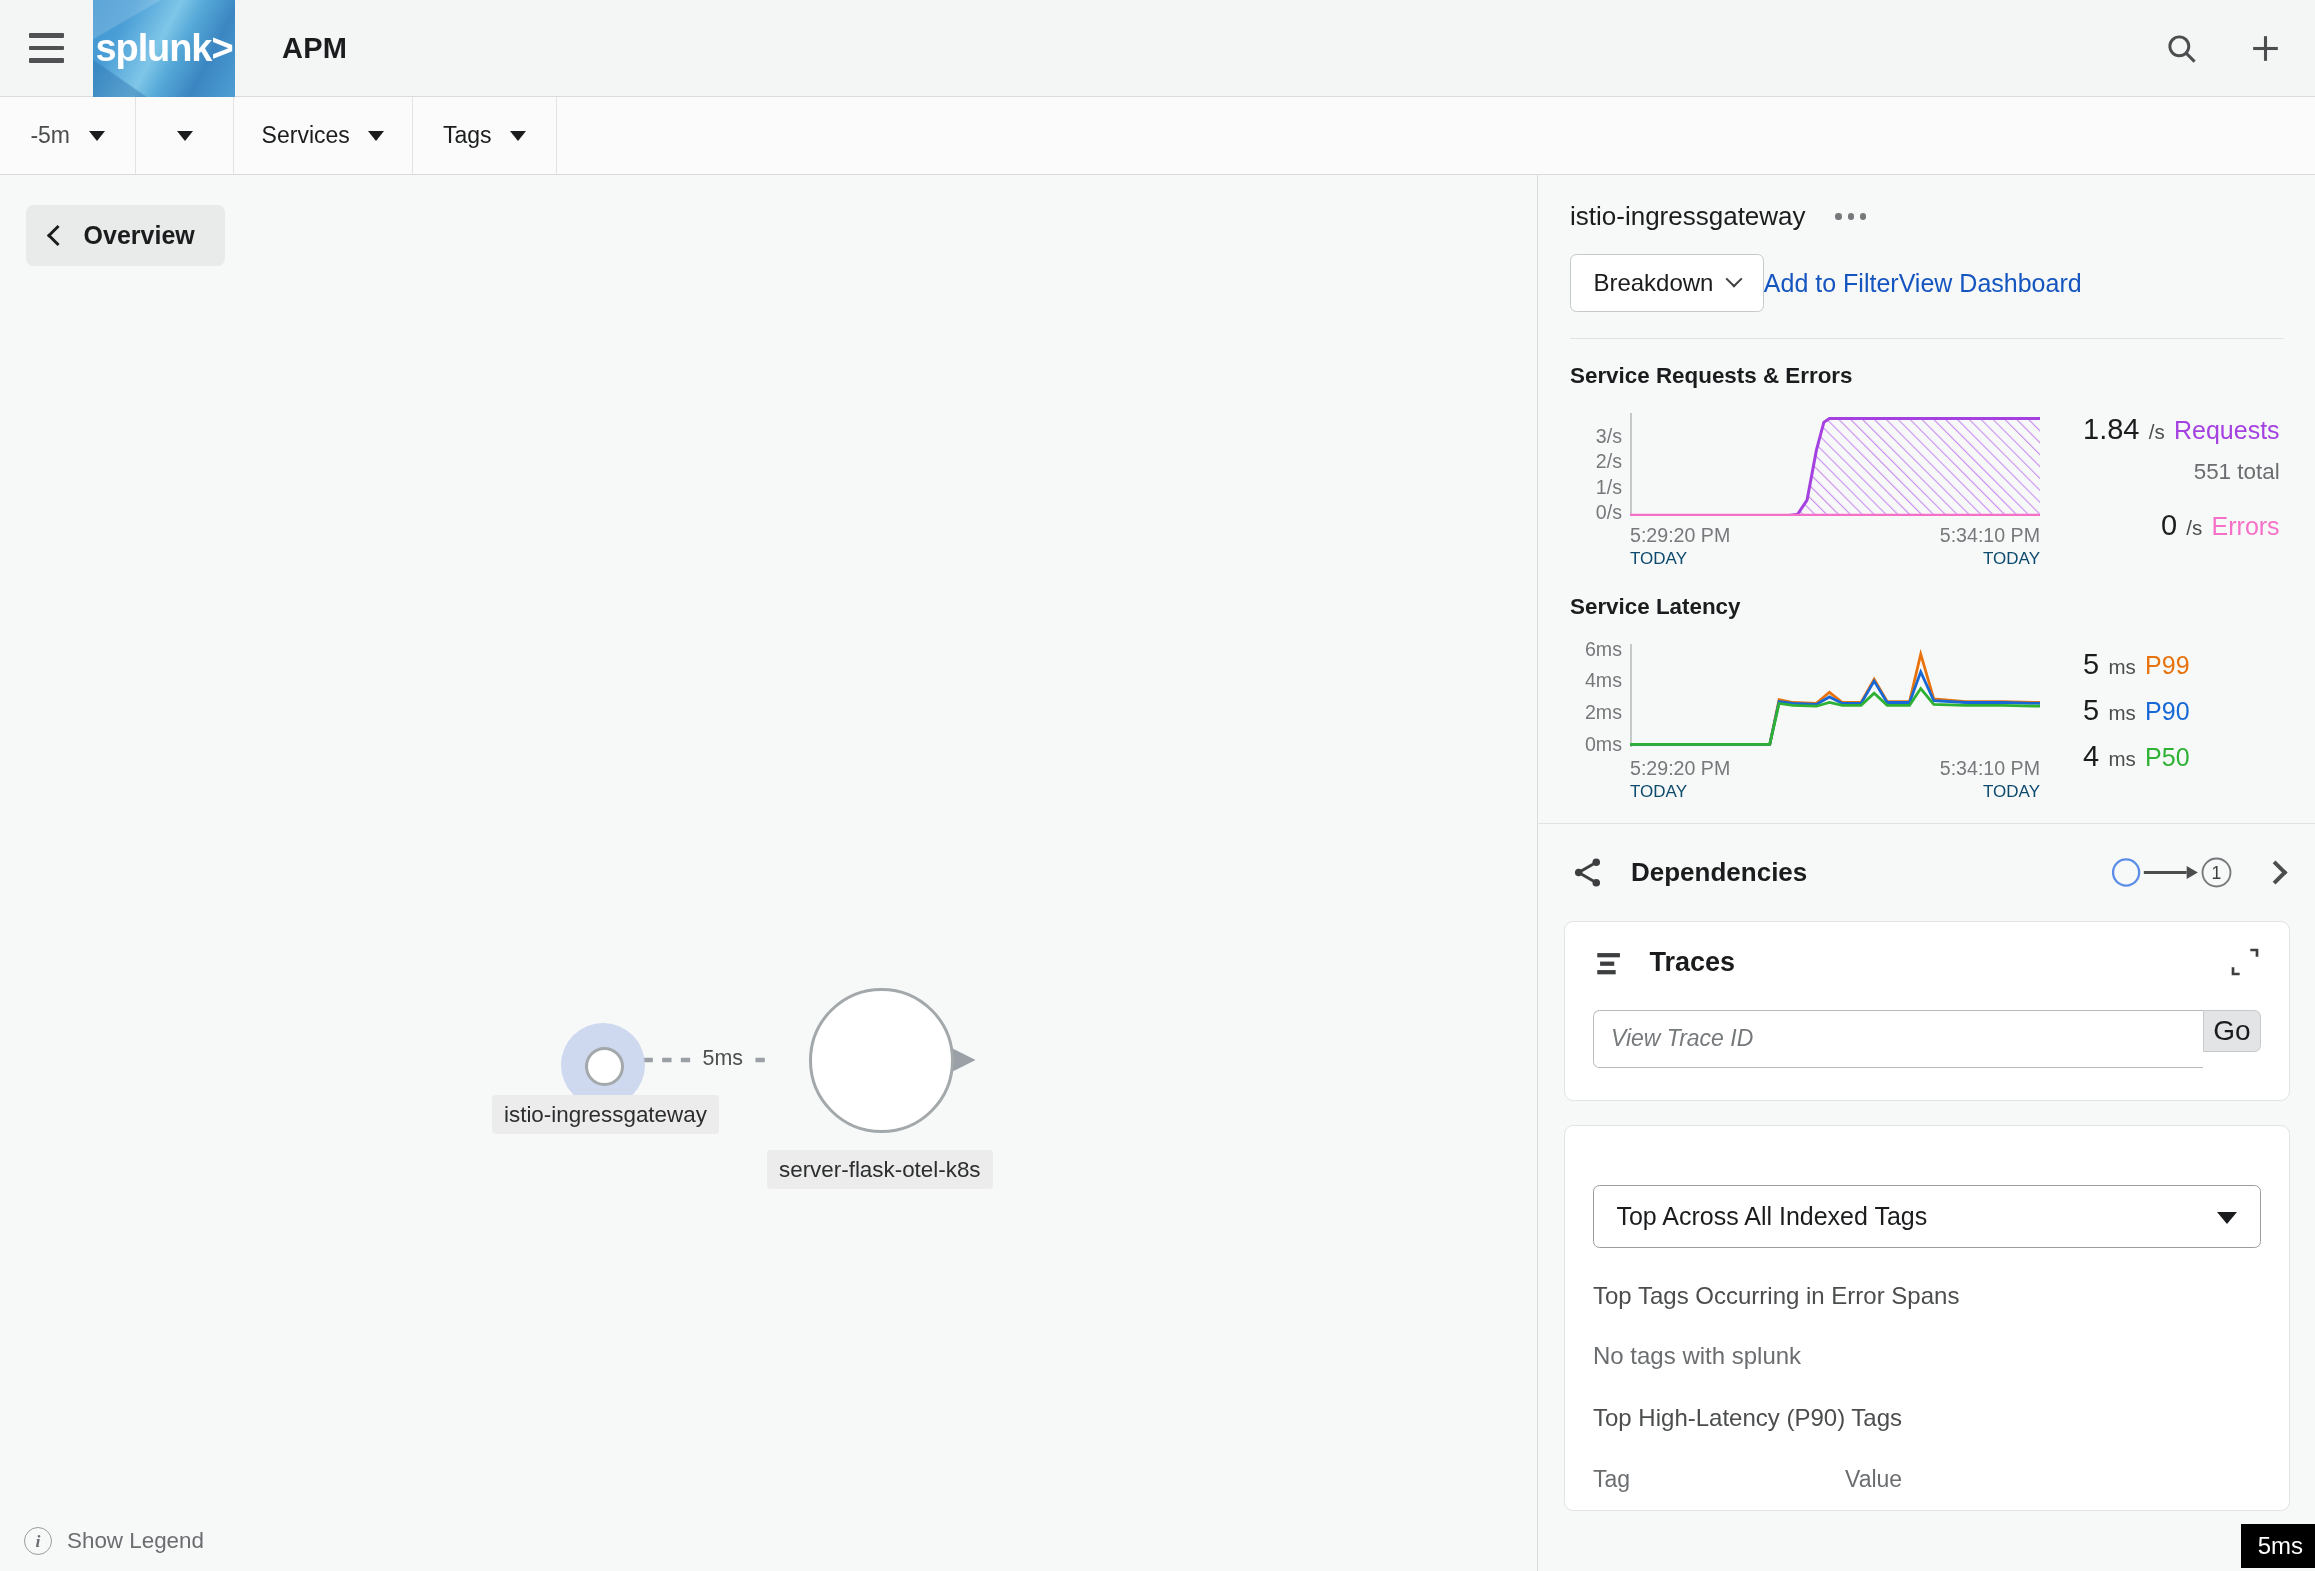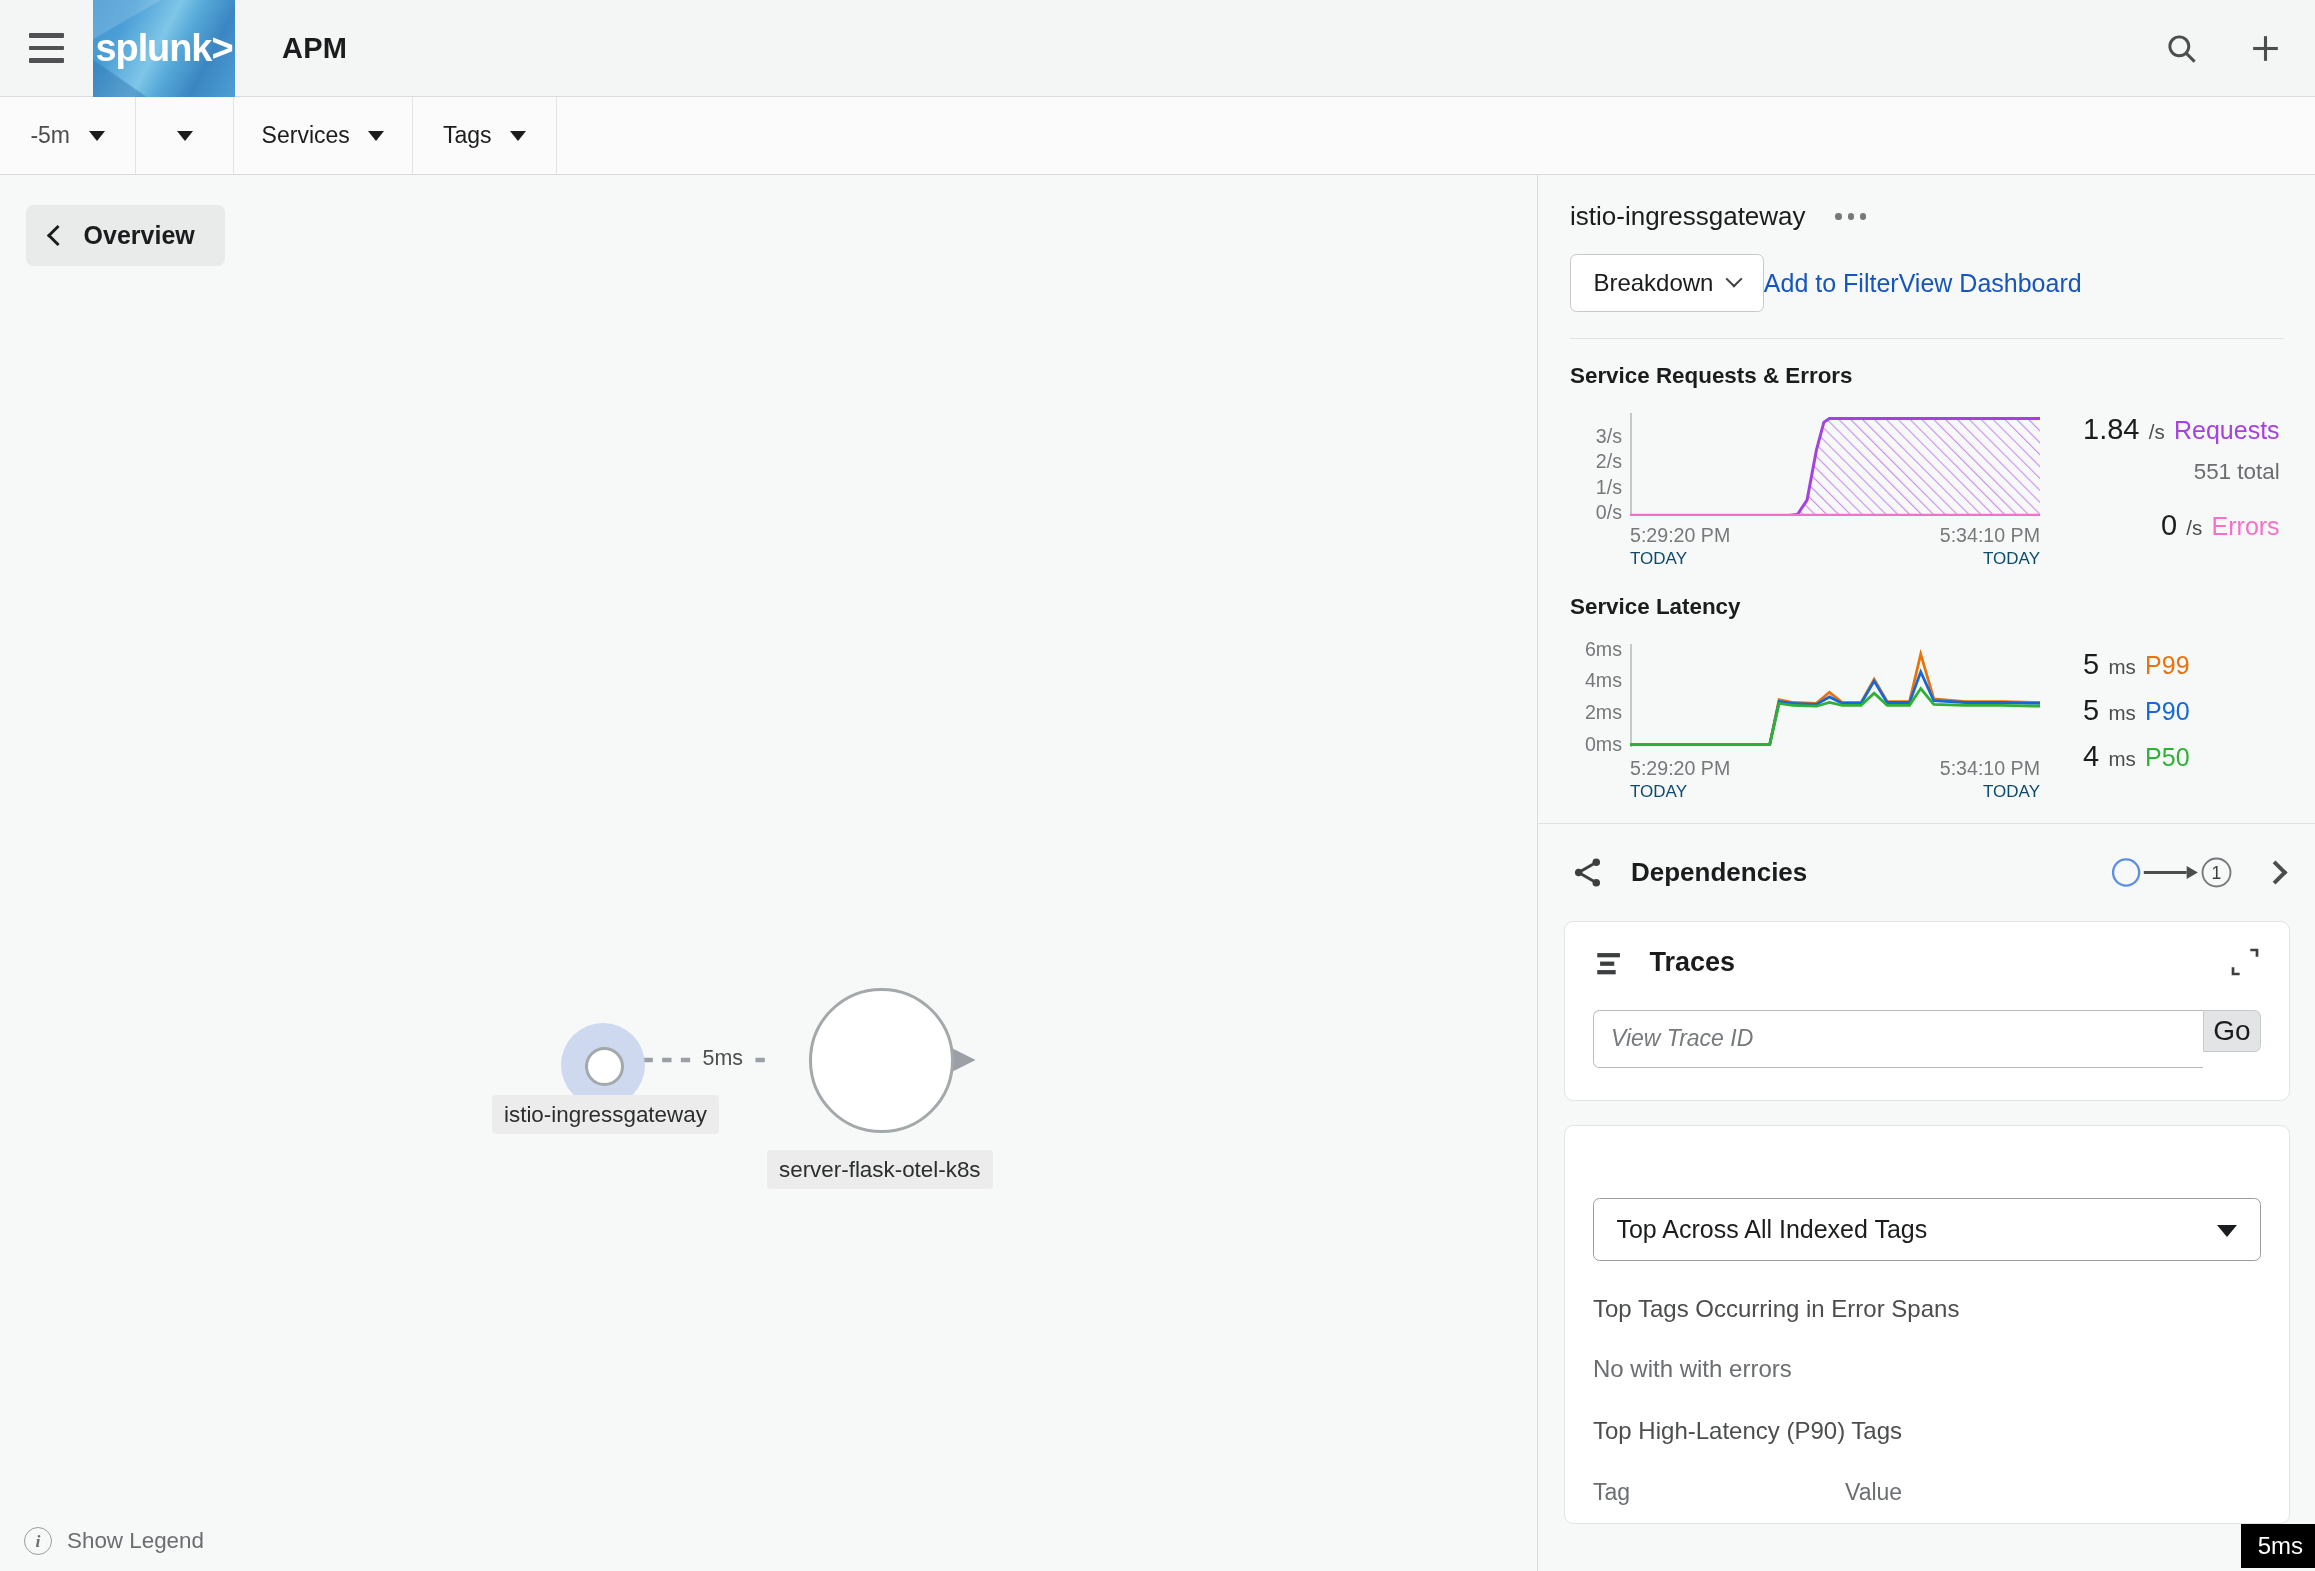--- a/index.html
+++ b/index.html
@@ -246,21 +246,21 @@
     background: #fff; color: #1a1c1d; outline: none;
   }
   .trace-input::placeholder { color: #76797b; font-style: italic; }
   .go-btn {
     width: 58px; height: 42px;
     background: #e3e4e5; border: 0.9px solid #c6c9ca;
     border-radius: 0 6.5px 6.5px 0;
     font-size: 28px; color:#1a1c1d; cursor: pointer;
     font-family: "Liberation Sans", sans-serif;
   }
-  .select-wrap { margin-top: 48px; position: relative; border-radius: 14px; }
+  .select-wrap { margin-top: 35px; position: relative; border-radius: 14px; }
   .tag-select {
     width: 100%; height: 63px;
     border: 0.9px solid #9a9d9f; border-radius: 6.5px;
     background: #fff; padding: 0 22.4px;
     font-size: 25px; color: #1a1c1d; cursor: pointer;
     display: flex; align-items: center;
   }
   .sel-caret {
     position: absolute; right: 24px; top: 27px;
     width: 0; height: 0;
@@ -524,21 +524,21 @@
     </div>
 
     <div class="card" style="padding-bottom:17px">
       <div class="select-wrap">
         <div class="tag-select">
           <span>Top Across All Indexed Tags</span>
         </div>
         <span class="sel-caret"></span>
       </div>
       <div class="tag-sub">Top Tags Occurring in Error Spans</div>
-      <div class="tag-empty">No with with errors</div>
+      <div class="tag-empty">No tags with splunk</div>
       <div class="tag-sub">Top High-Latency (P90) Tags</div>
       <div class="tag-table-head">
         <div class="tag-col-tag">Tag</div>
         <div>Value</div>
       </div>
     </div>
 
     <div class="badge-5ms">5ms</div>
 
   </div>

